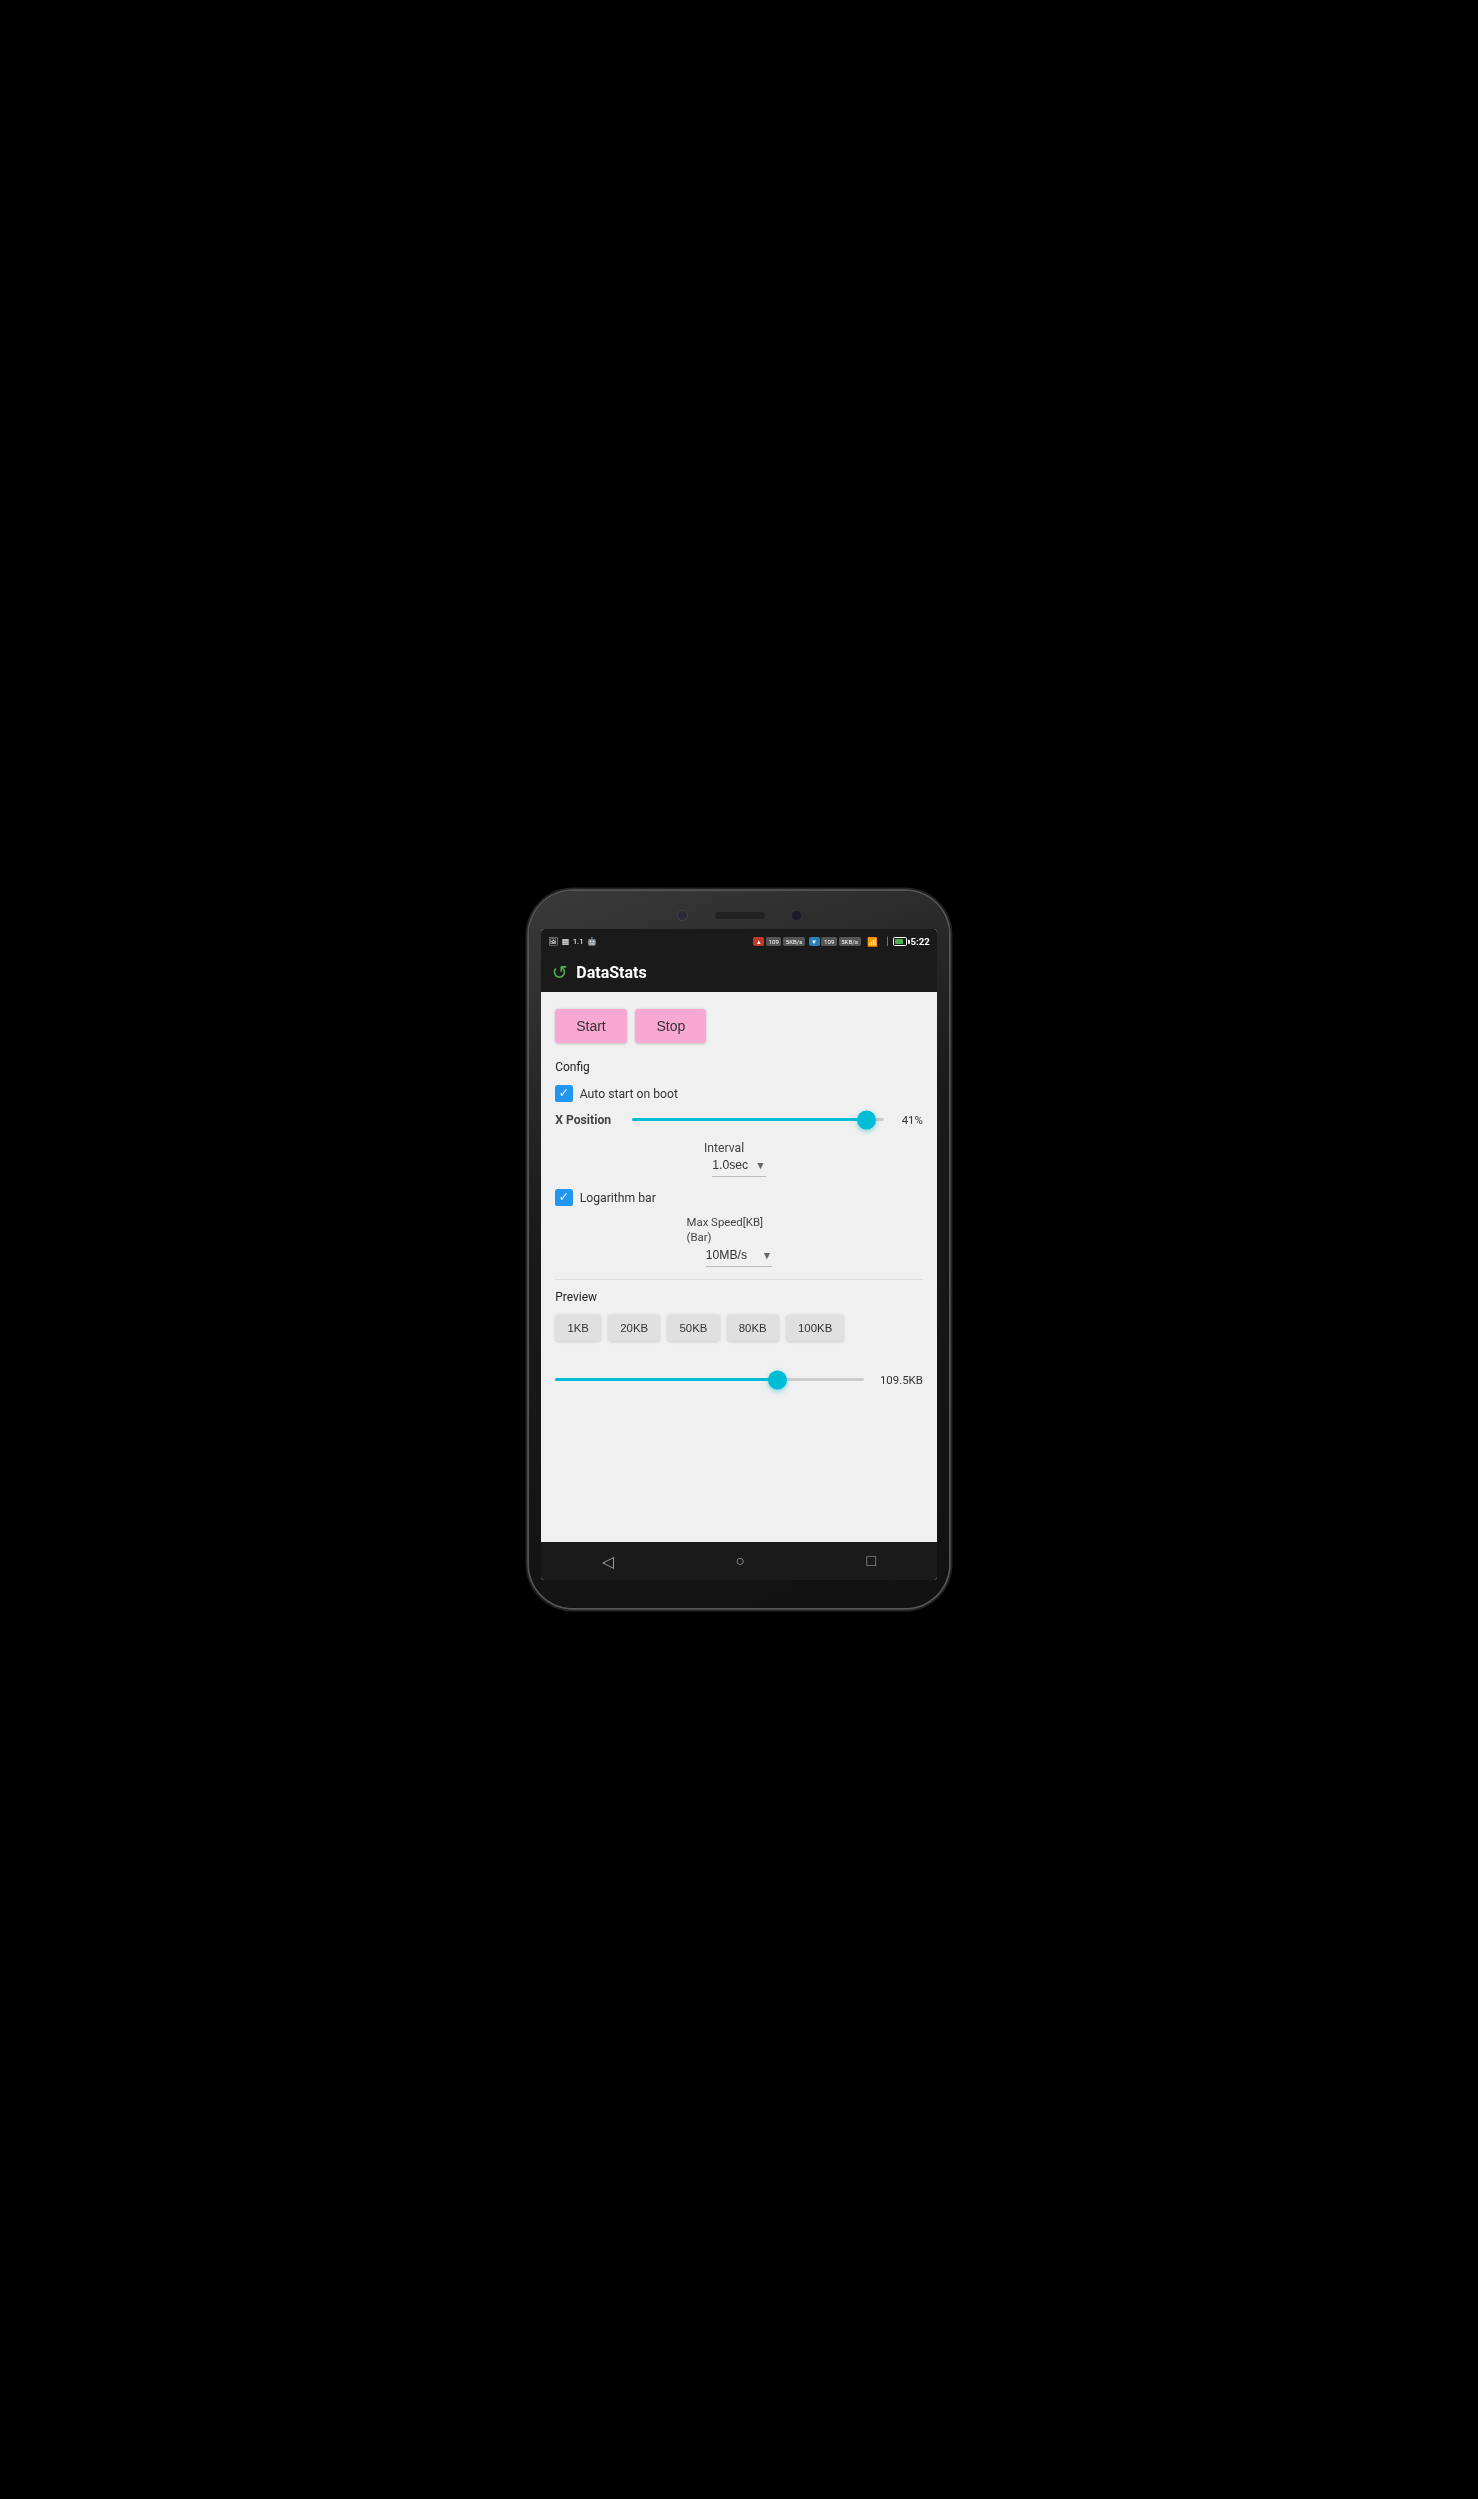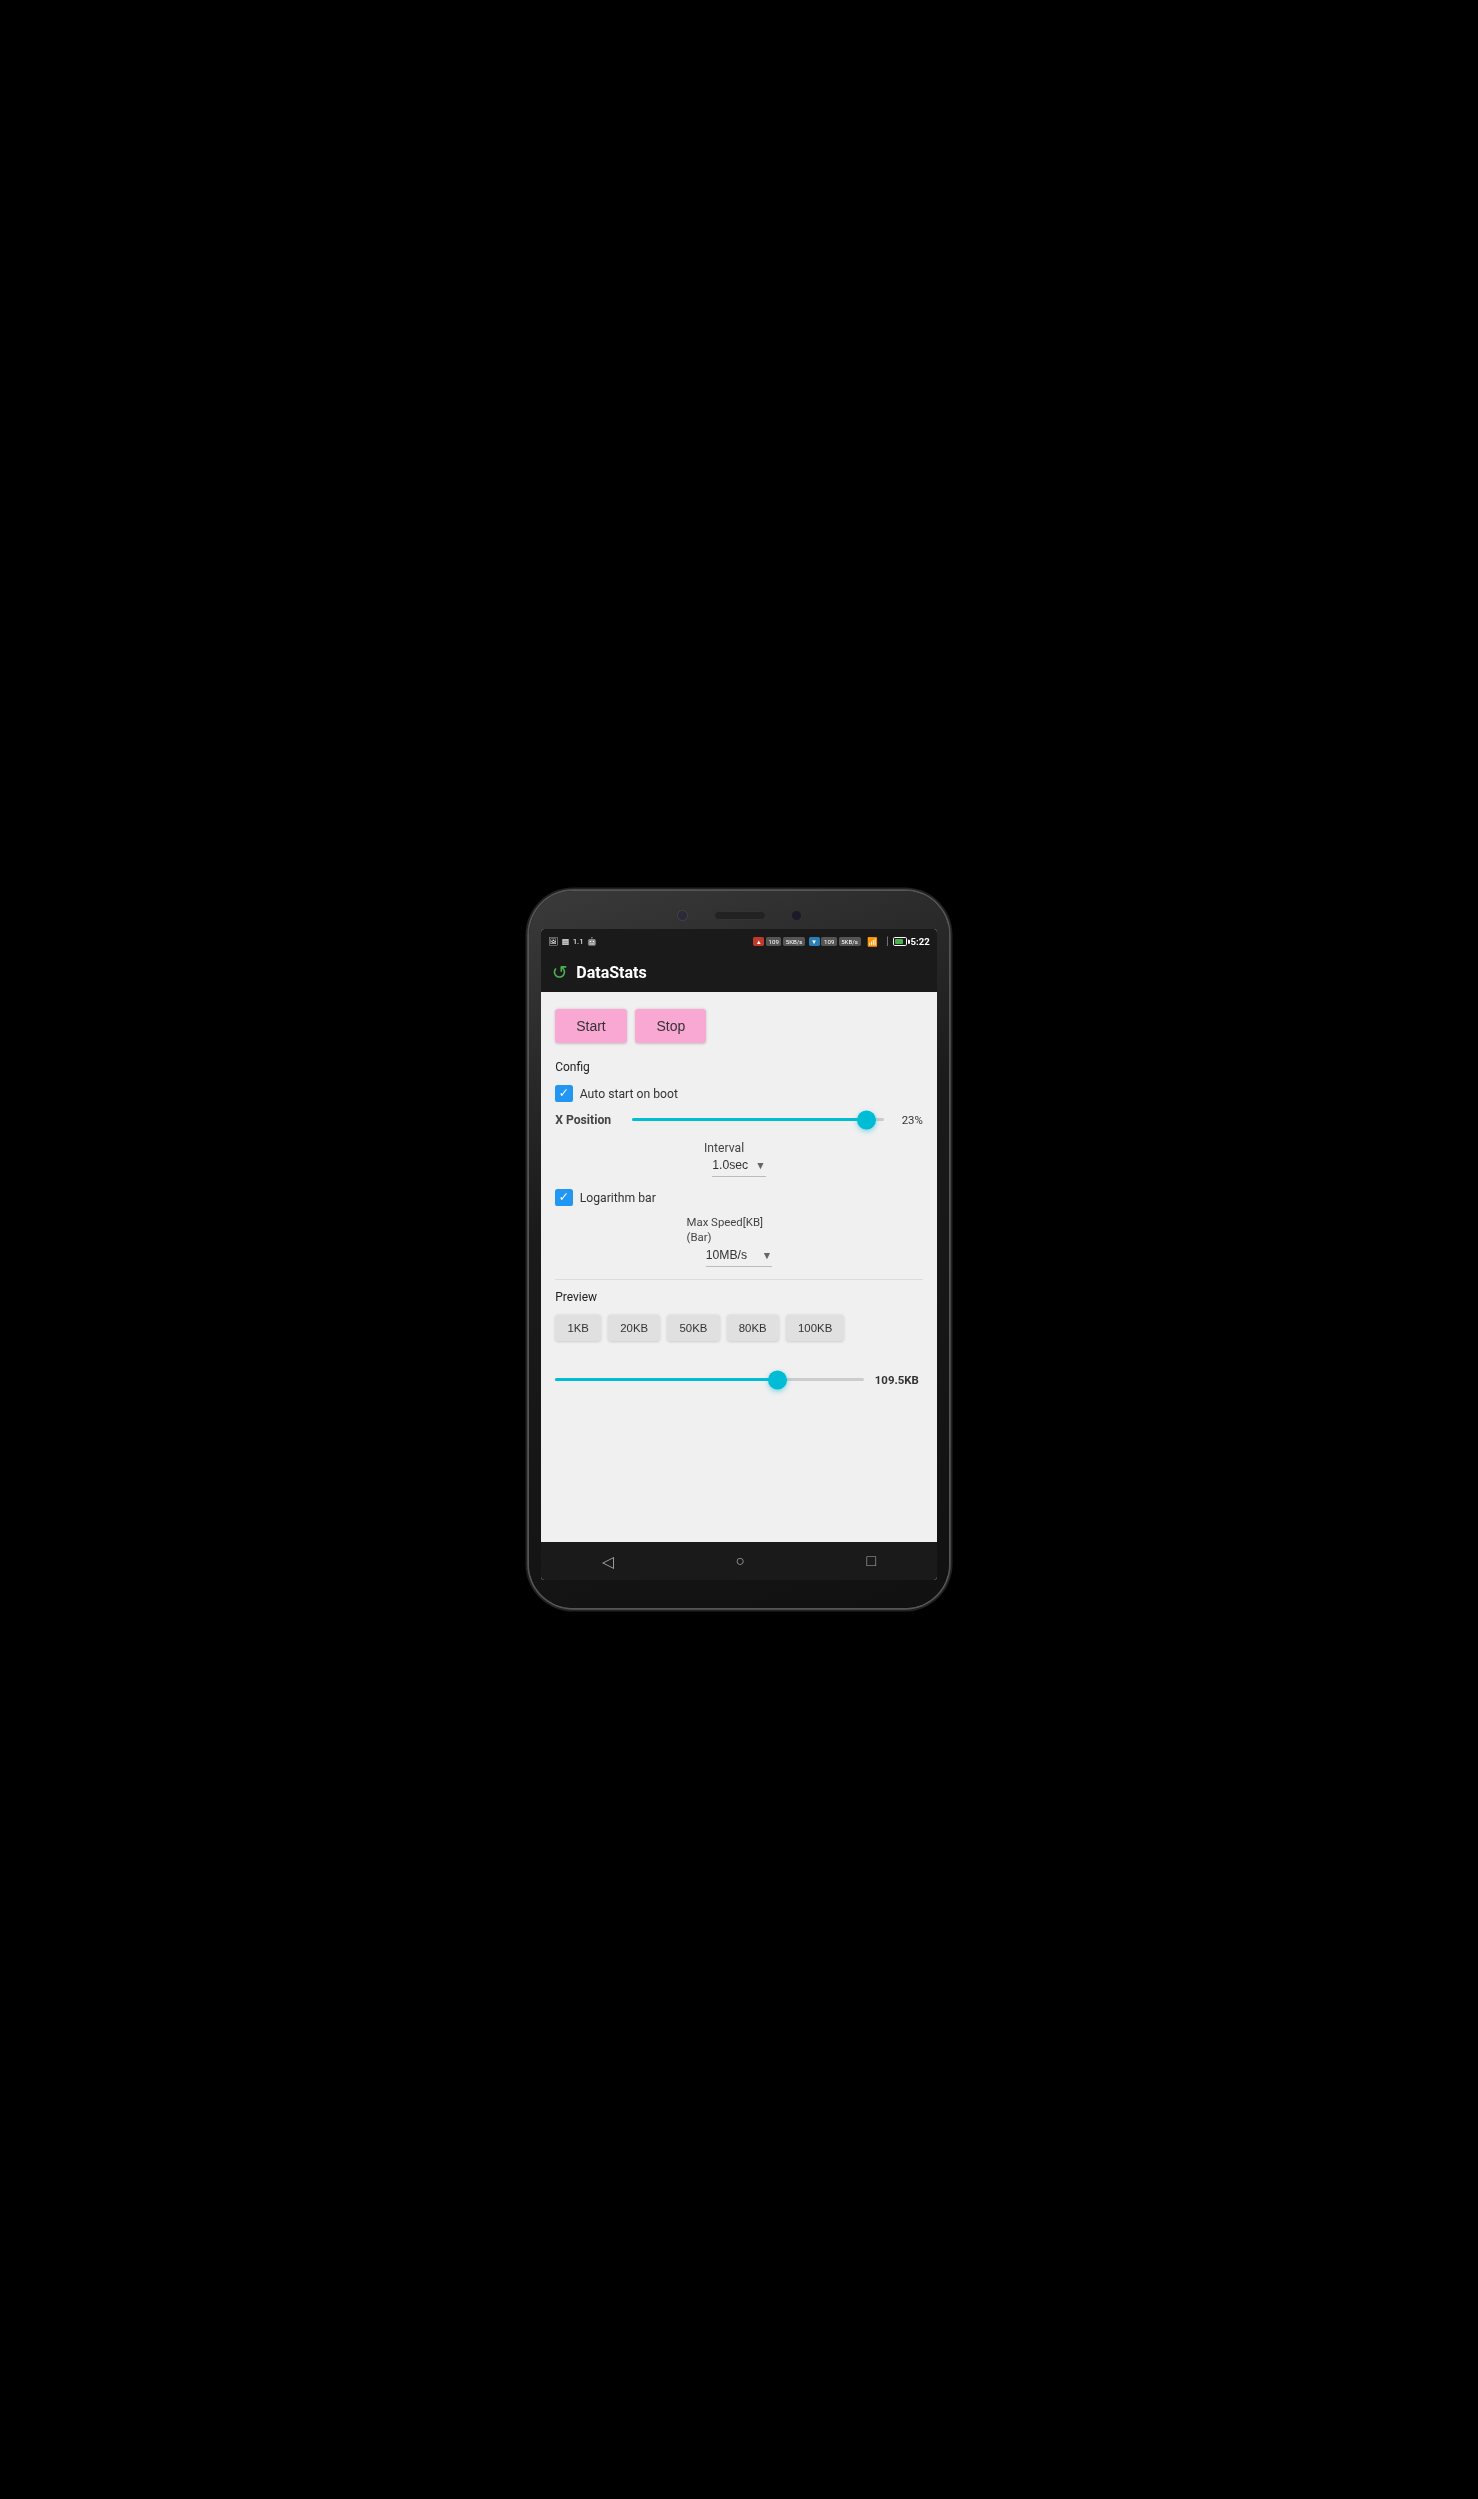--- a/index.html
+++ b/index.html
@@ -324,22 +324,21 @@
       flex: 1;
       position: relative;
       height: 17.5px;
       display: flex;
       align-items: center;
     }
     .preview-slider-value {
       font-size: 11.4px;
       color: #333;
       min-width: 52px;
-      text-align: center;
-      font-weight: bold;
+      text-align: right;
     }
 
     
     .bottom-nav {
       background: #1a1a1a;
       display: flex;
       justify-content: space-around;
       align-items: center;
       padding: 8.7px 0;
       flex-shrink: 0;
@@ -447,21 +446,21 @@
       </div>
 
       <div class="slider-row">
         <span class="slider-label">X Position</span>
         <div class="slider-track-wrap">
           <div class="slider-track">
             <div class="slider-fill" style="width:93%;"></div>
             <div class="slider-thumb" style="left: calc(93% - 9.6px);"></div>
           </div>
         </div>
-        <span class="slider-value">23%</span>
+        <span class="slider-value">41%</span>
       </div>
 
       <div class="dropdown-row">
         <span class="dropdown-label">Interval</span>
         <div class="dropdown-wrap">
           <select class="dropdown-select">
             <option>1.0sec</option>
             <option>0.5sec</option>
             <option>2.0sec</option>
             <option>5.0sec</option>

